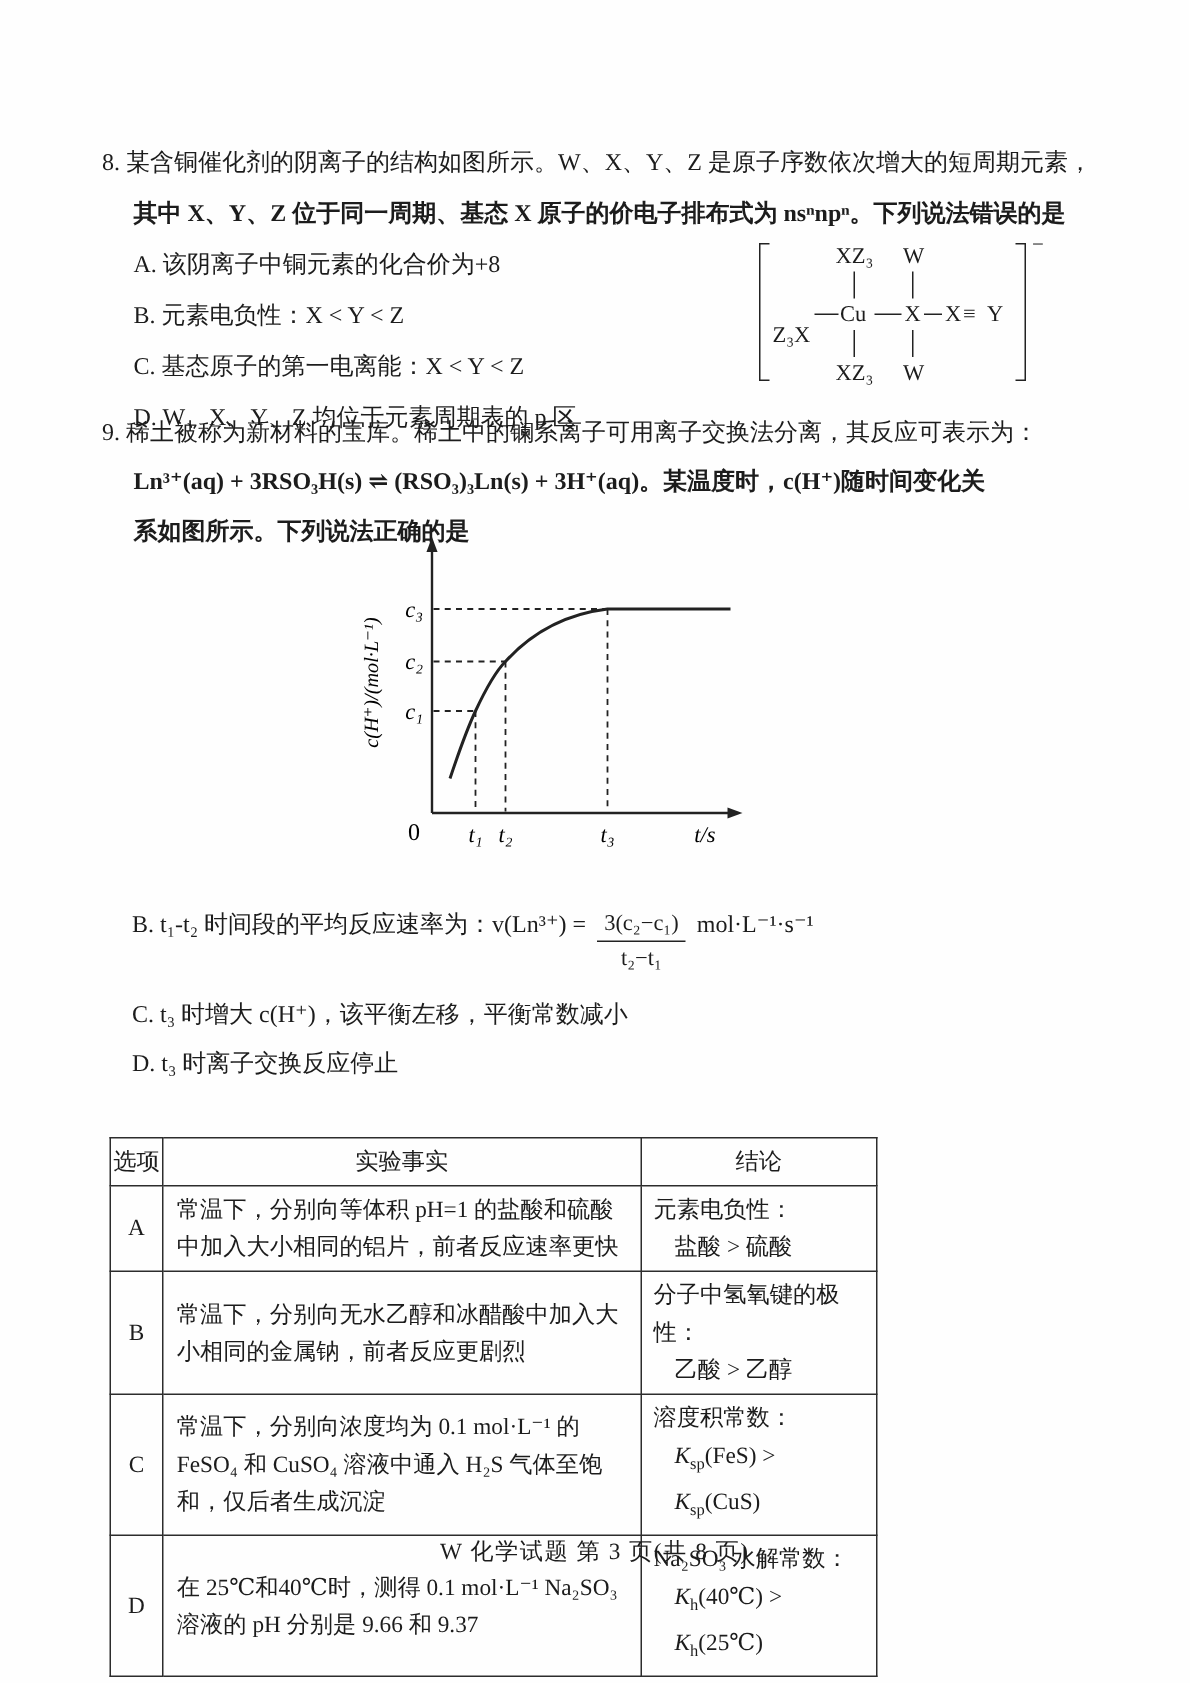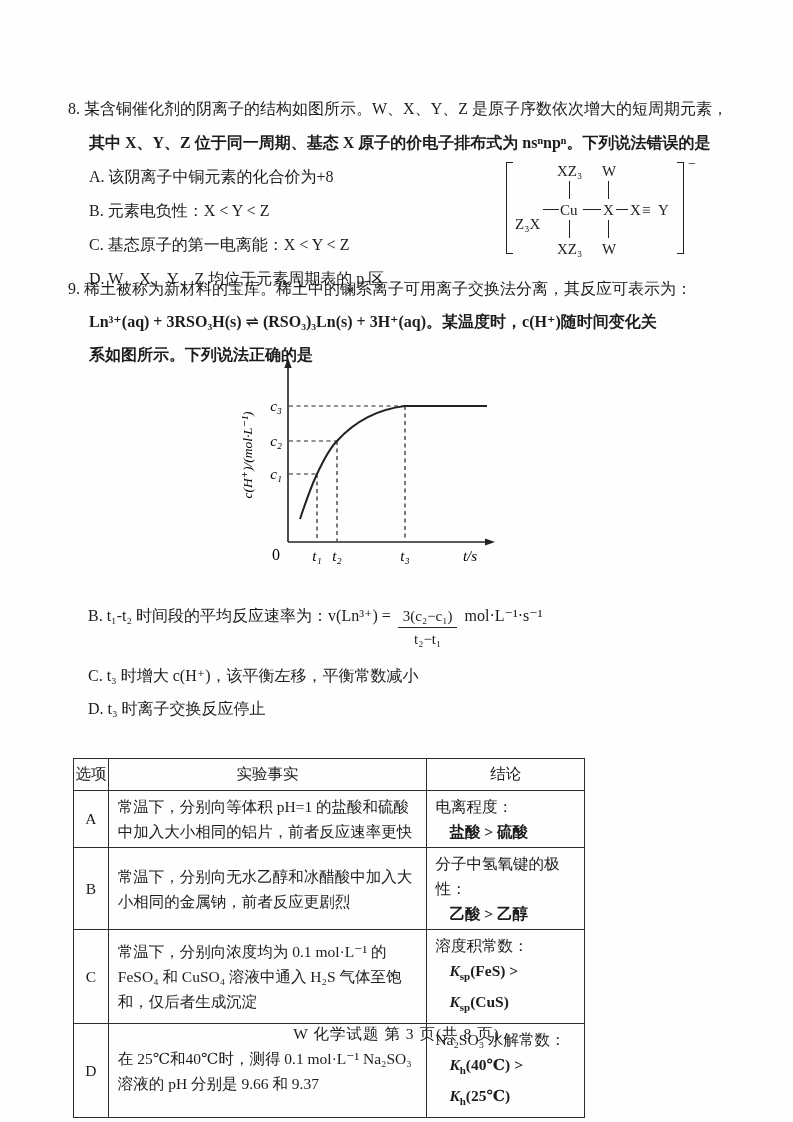--- a/index.html
+++ b/index.html
@@ -39,21 +39,21 @@
   
   table.fact-table { position:absolute; left:73px; top:758px; width:512px;
     border-collapse:collapse; font-size:15.5px; }
   .fact-table th, .fact-table td { border:1.4px solid #2c2c2c; vertical-align:middle; }
   .fact-table th { font-weight:normal; height:32px; text-align:center; }
   .fact-table td { height:56px; }
   .fact-table td.opt { text-align:center; width:40px; }
   .fact-table th.c2, .fact-table td.fact { width:388px; }
   .fact-table td.fact { padding:3px 9px; line-height:25px; }
   .fact-table td.conc { width:176px; padding:3px 8px; line-height:25px; }
-  .conc2 { padding-left:14px;font-weight:bold; }
+  .conc2 { padding-left:14px; }
   sub { font-size:11px; }
 
   .footer { position:absolute; left:0; top:1024px; width:100%; text-align:center;
     font-size:15.5px; letter-spacing:1px; }
 
   svg text { font-family:"Liberation Serif","DejaVu Serif",serif; }
 </style>
 </head>
 <body>
 
@@ -146,21 +146,21 @@
         <th class="c1">选项</th>
         <th class="c2">实验事实</th>
         <th class="c3">结论</th>
       </tr>
     </thead>
     <tbody>
       <tr>
         <td class="opt">A</td>
         <td class="fact">常温下，分别向等体积 pH=1 的盐酸和硫酸中加入大小相同的铝片，前者反应速率更快</td>
         <td class="conc">
-          <div class="conc1">电离程度：</div>
+          <div class="conc1">元素电负性：</div>
           <div class="conc2"><span>盐酸 &gt; 硫酸</span></div>
         </td>
       </tr>
       <tr>
         <td class="opt">B</td>
         <td class="fact">常温下，分别向无水乙醇和冰醋酸中加入大小相同的金属钠，前者反应更剧烈</td>
         <td class="conc">
           <div class="conc1">分子中氢氧键的极性：</div>
           <div class="conc2"><span>乙酸 &gt; 乙醇</span></div>
         </td>

